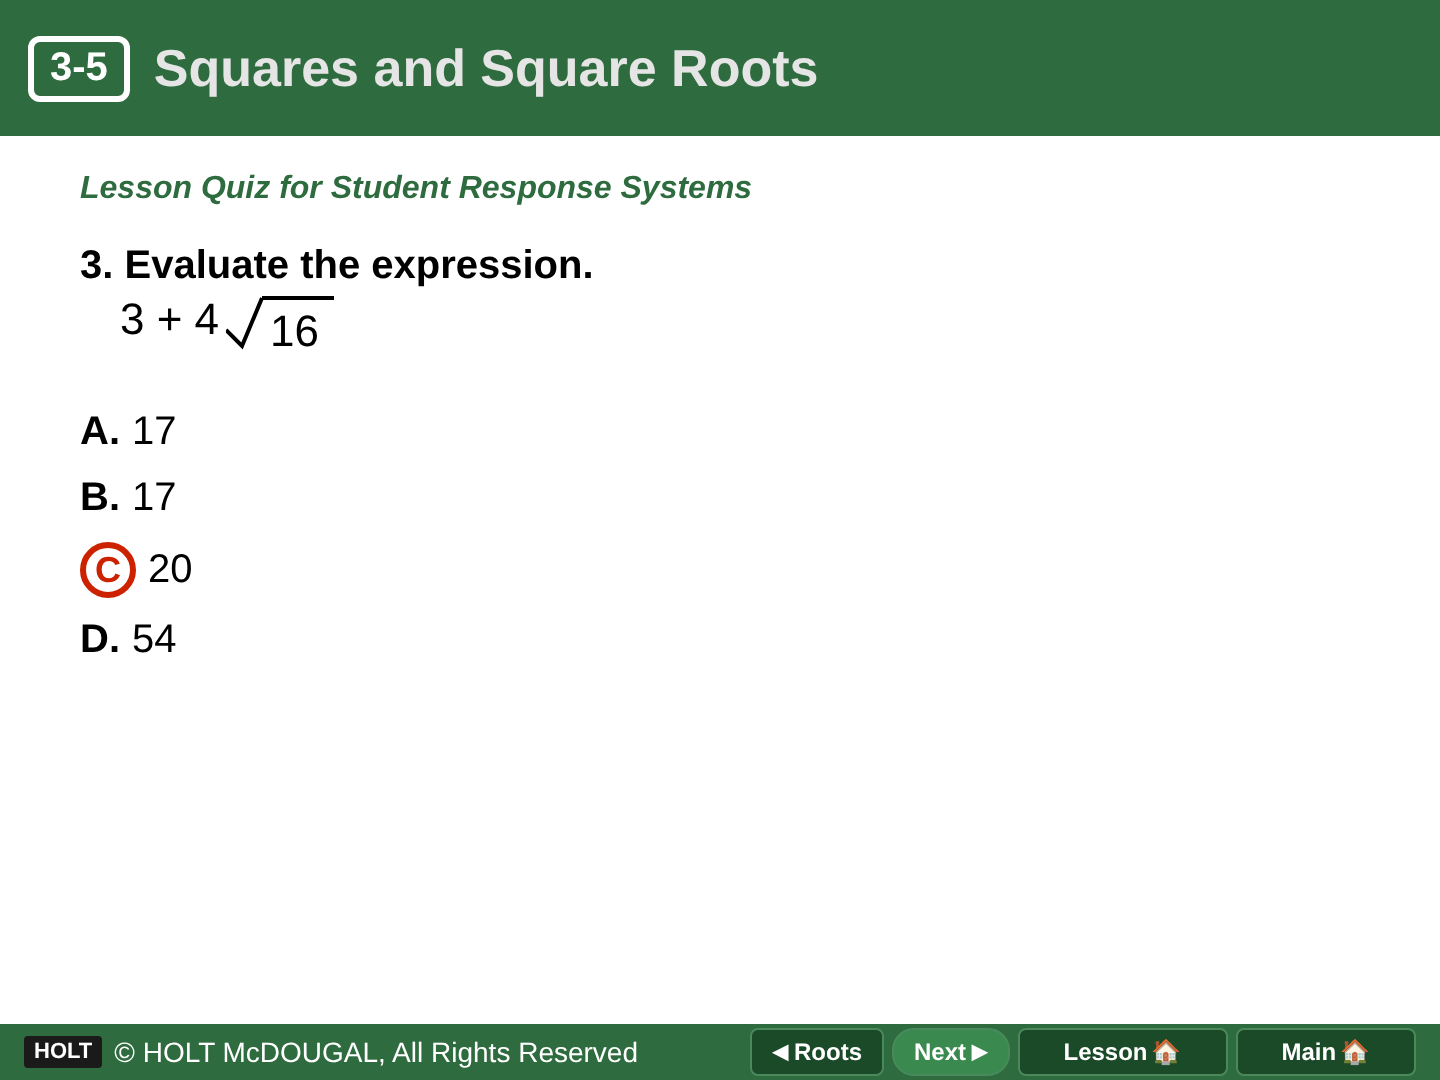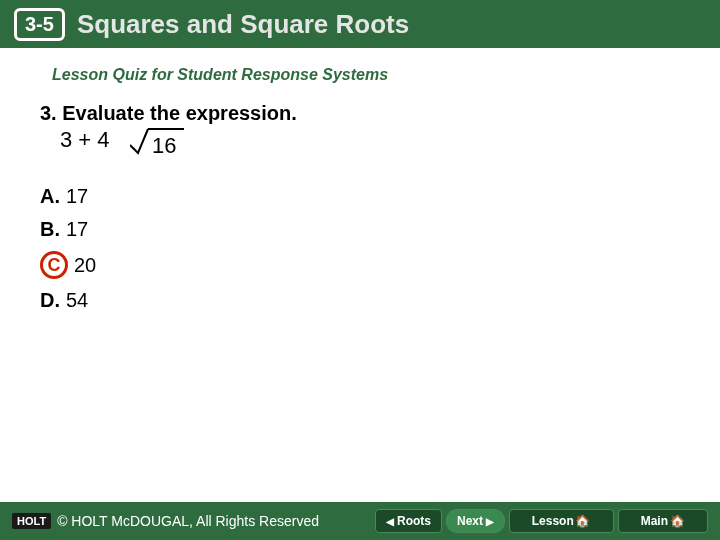--- a/index.html
+++ b/index.html
@@ -12,21 +12,21 @@
       overflow: hidden;
       position: relative;
     }
 
     
     .header {
       background: #2e6b3e;
       display: flex;
       align-items: center;
       padding: 8px 14px;
-      height: 48px;
+      height: 68px;
     }
 
     .header-badge {
       background: #2e6b3e;
       border: 3px solid #ffffff;
       border-radius: 6px;
       color: #ffffff;
       font-size: 20px;
       font-weight: bold;
       padding: 2px 8px;
@@ -38,21 +38,21 @@
       color: #e5e5e5;
       font-size: 26px;
       font-weight: bold;
     }
 
     
     .subtitle {
       color: #2e6b3e;
       font-size: 16px;
       font-weight: bold;
-      margin: 18px 0 18px 52px;
+      margin: 18px 0 18px 40px;
       font-style: italic;
     }
 
     
     .content {
       padding: 0 40px;
     }
 
     .question-label {
       font-size: 20px;
@@ -66,21 +66,21 @@
       font-weight: normal;
       color: #000000;
       margin: 0 0 24px 20px;
       display: flex;
       align-items: flex-start;
       gap: 0;
     }
 
     .math-text {
       font-size: 22px;
-      margin-right: 20px;
+      margin-right: 3px;
       line-height: 1.4;
     }
 
     
     .sqrt-svg {
       display: inline-block;
       vertical-align: middle;
     }
 
     
@@ -117,21 +117,21 @@
       line-height: 1;
     }
 
     
     .footer {
       position: absolute;
       bottom: 0;
       left: 0;
       right: 0;
       background: #2e6b3e;
-      height: 38px;
+      height: 28px;
       display: flex;
       align-items: center;
       justify-content: space-between;
       padding: 0 12px;
     }
 
     .footer-copy {
       color: #ffffff;
       font-size: 14px;
     }

